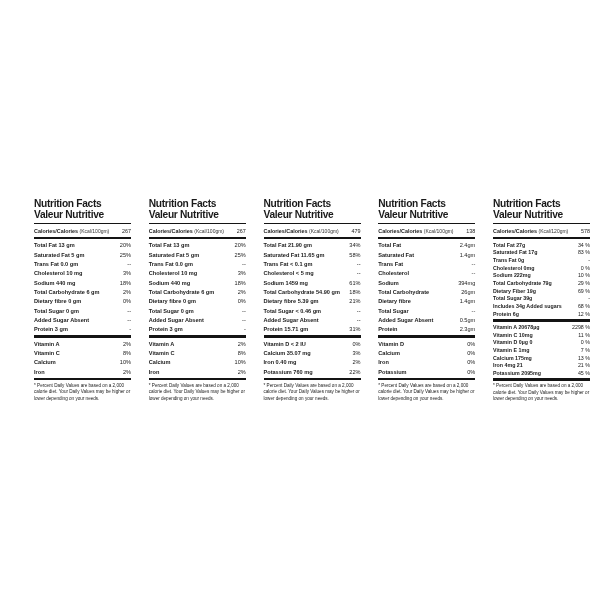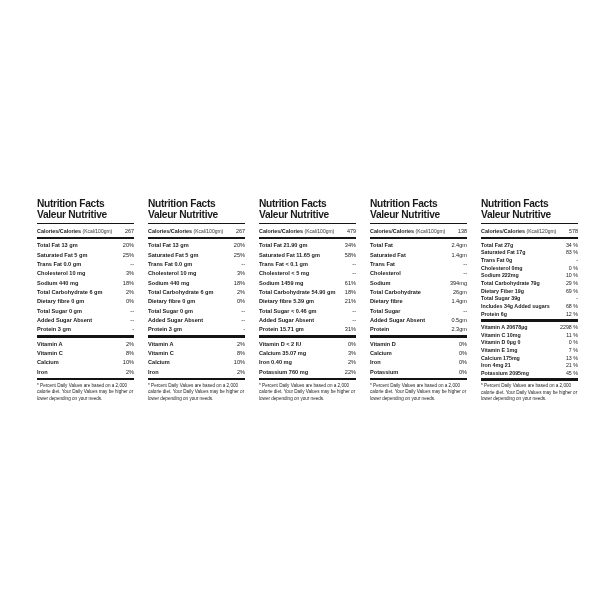--- a/index.html
+++ b/index.html
@@ -1,20 +1,20 @@
 <!DOCTYPE html>
 <html><head>
 <meta charset="utf-8">
 <style>
   html,body{margin:0;padding:0}
   body{width:600px;height:600px;background:#ffffff;overflow:hidden}
   .canvas{position:relative;width:600px;height:600px;background:#ffffff;
           font-family:"Liberation Sans",sans-serif;color:#1a1a1a}
-  .labels-row{position:absolute;left:15px;top:192px;width:570px;height:219px;
-              display:flex;justify-content:flex-end}
+  .labels-row{position:absolute;left:27px;top:192px;width:570px;height:219px;
+              display:flex;justify-content:space-between}
   .card{width:111px;height:219px;box-sizing:border-box;background:#ffffff;
         padding:6px 7px 0 7px;display:flex;flex-direction:column;overflow:hidden}
   .title{font-weight:700;font-size:10.2px;line-height:1.1;letter-spacing:-0.3px;white-space:nowrap}
   .rule{background:#141414;flex:none}
   .thin{height:1px;margin-top:3px}
   .thick{height:2.4px}
   .cal-row{display:flex;justify-content:space-between;align-items:baseline;
            padding:3.5px 0 3px;font-size:5.4px;white-space:nowrap}
   .cal-b{font-weight:700}
   .cal-unit{font-weight:400;font-size:5px;color:#333}

